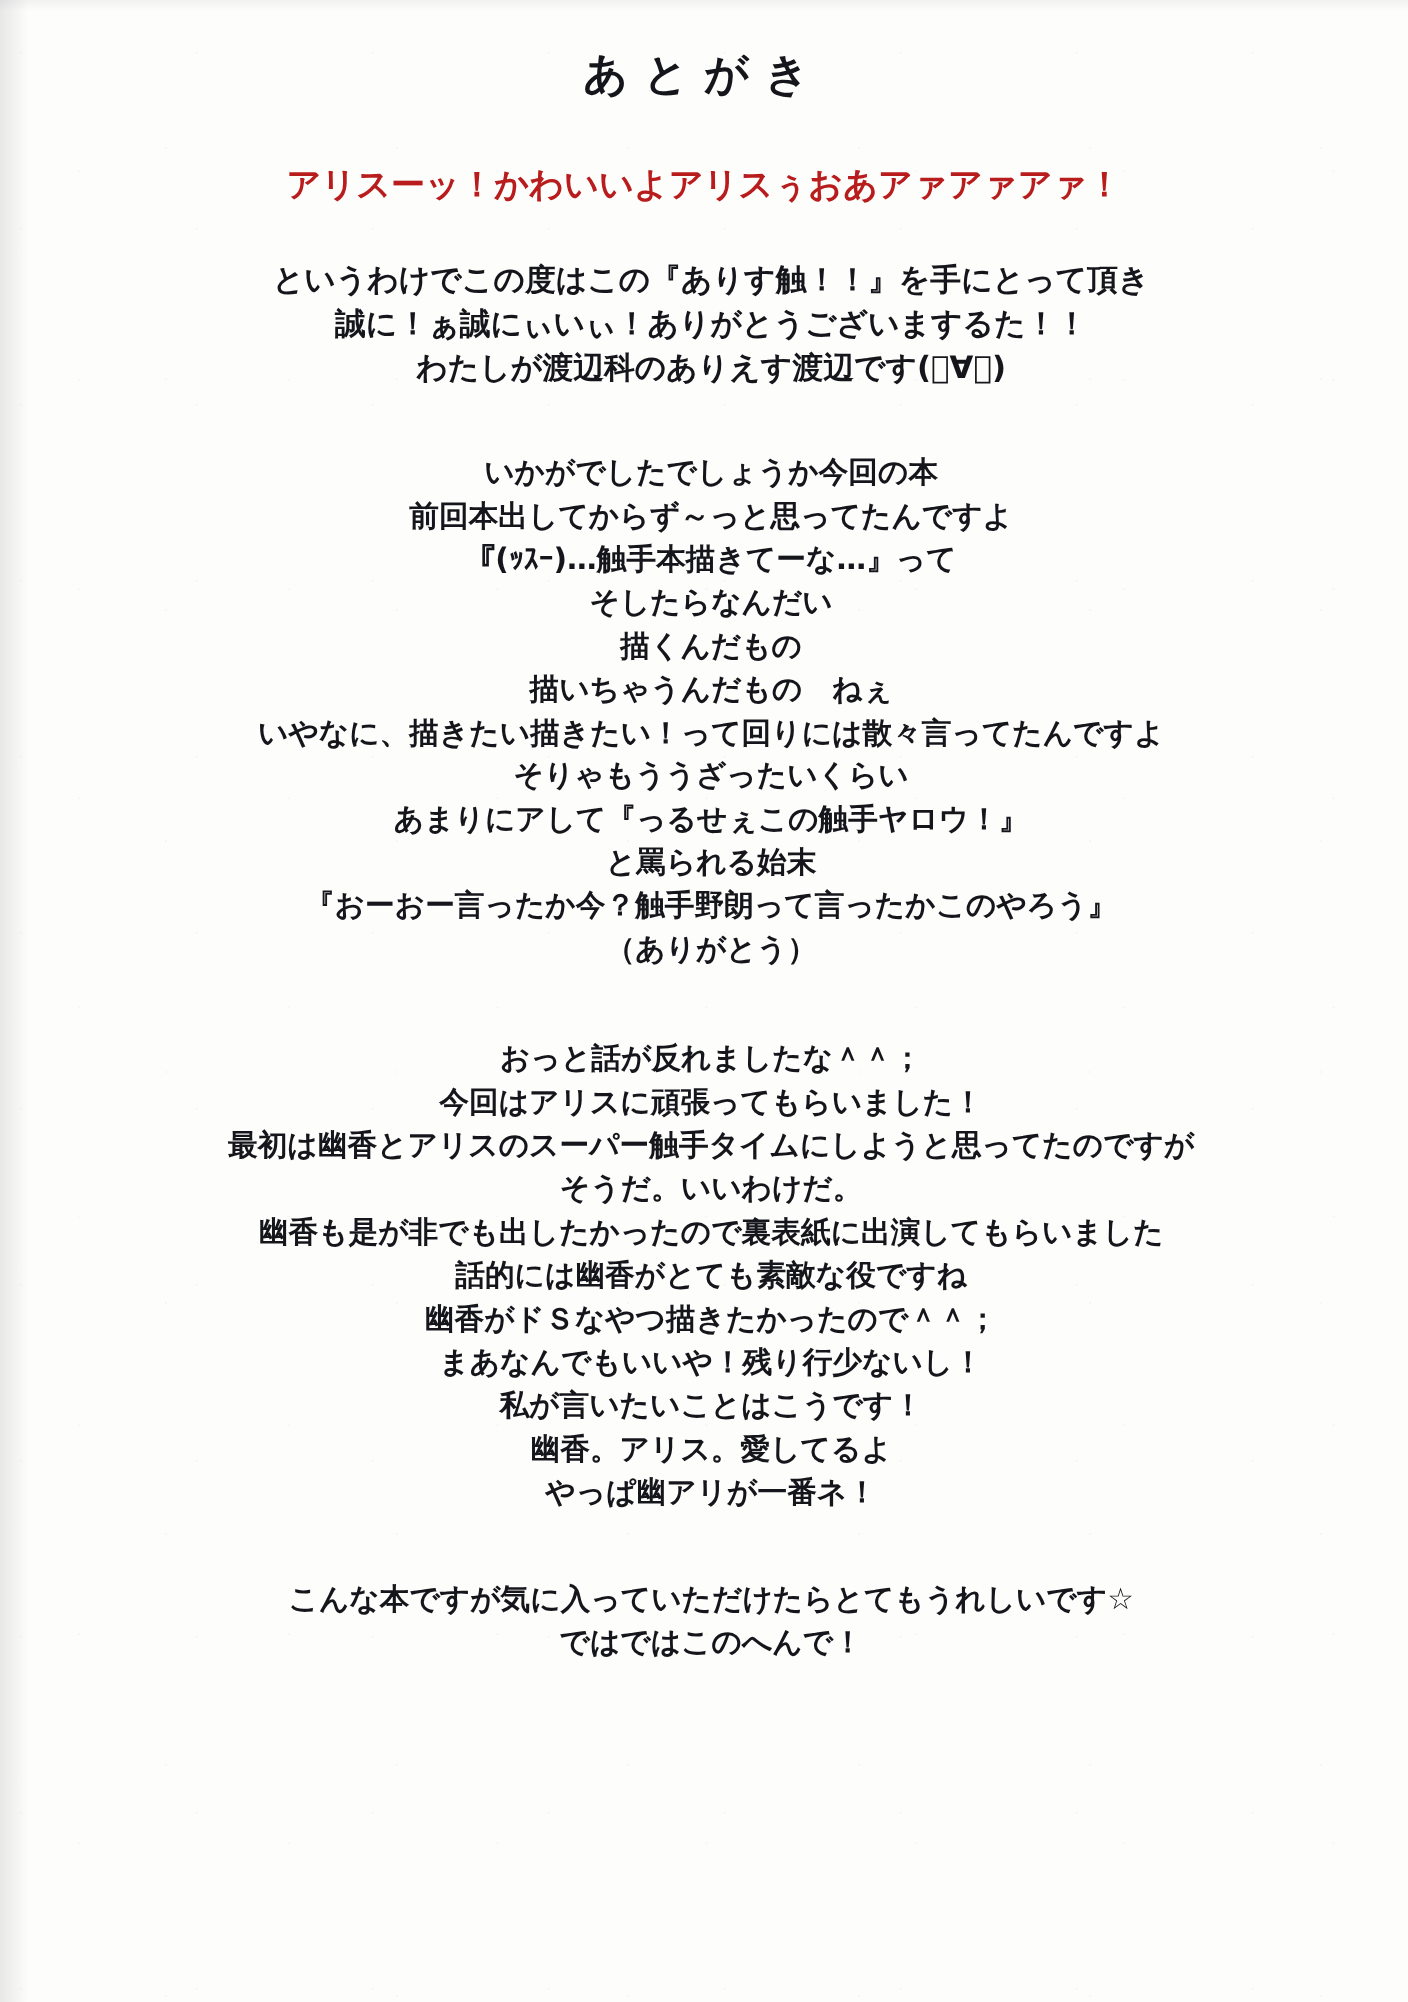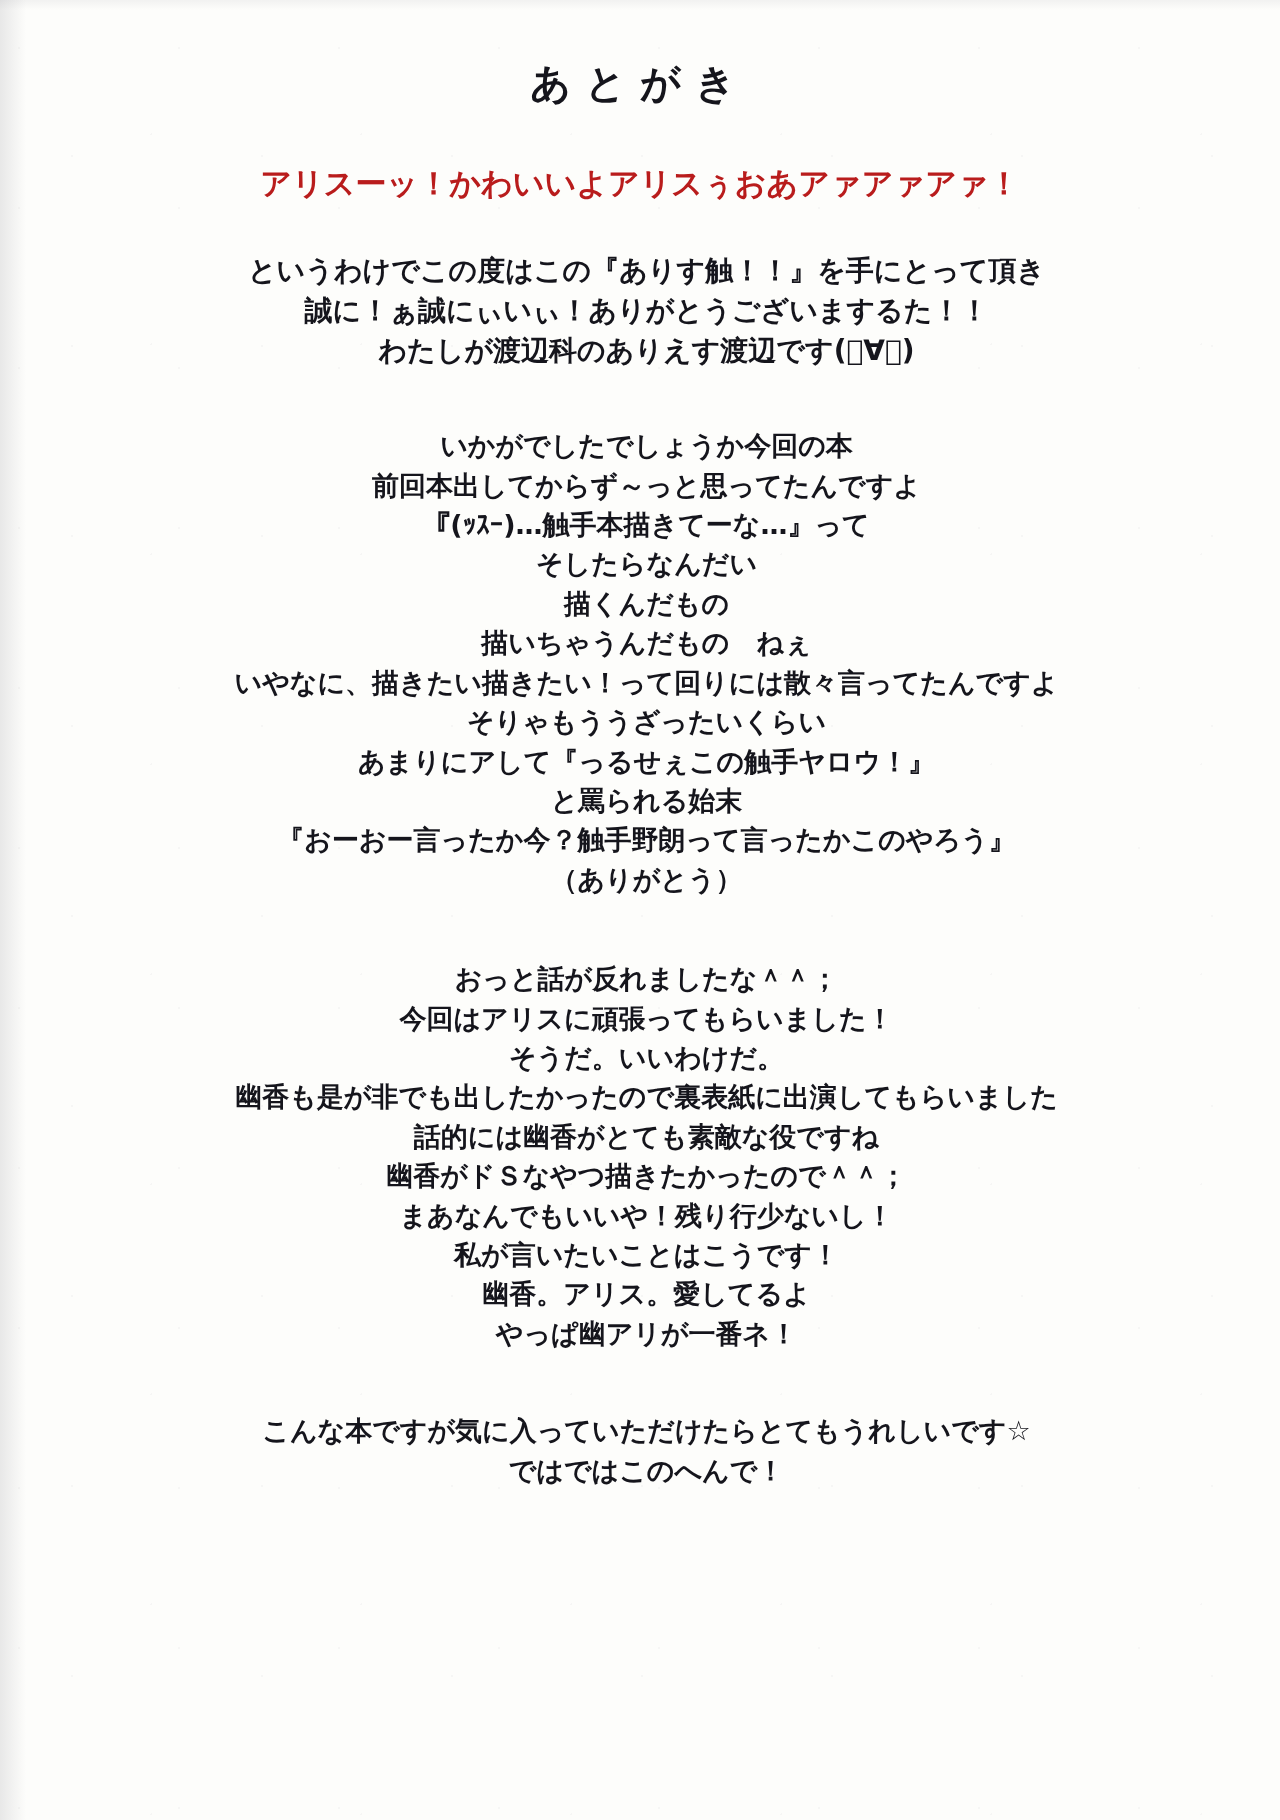--- a/index.html
+++ b/index.html
@@ -41,21 +41,21 @@
     position: absolute;
     left: 0;
     top: 0;
     width: 100%;
   }
   .title {
     text-align: center;
     font-size: 40px;
     letter-spacing: 14px;
     font-weight: 700;
-    margin-top: 56px;
+    margin-top: 40px;
     color: #15151c;
   }
   .lead {
     text-align: center;
     font-size: 31px;
     font-weight: 700;
     margin-top: 52px;
     color: #b91c1c;
   }
   .block {
@@ -117,20 +117,21 @@
       <p>そりゃもううざったいくらい</p>
       <p>あまりにアして『っるせぇこの触手ヤロウ！』</p>
       <p>と罵られる始末</p>
       <p>『おーおー言ったか今？触手野朗って言ったかこのやろう』</p>
       <p>（ありがとう）</p>
     </div>
 
     <div class="block b3">
       <p>おっと話が反れましたな＾＾；</p>
       <p>今回はアリスに頑張ってもらいました！</p>
+      <p>最初は幽香とアリスのスーパー触手タイムにしようと思ってたのですが</p>
       <p>そうだ。いいわけだ。</p>
       <p>幽香も是が非でも出したかったので裏表紙に出演してもらいました</p>
       <p>話的には幽香がとても素敵な役ですね</p>
       <p>幽香がドＳなやつ描きたかったので＾＾；</p>
       <p>まあなんでもいいや！残り行少ないし！</p>
       <p>私が言いたいことはこうです！</p>
       <p>幽香。アリス。愛してるよ</p>
       <p>やっぱ幽アリが一番ネ！</p>
     </div>
 

